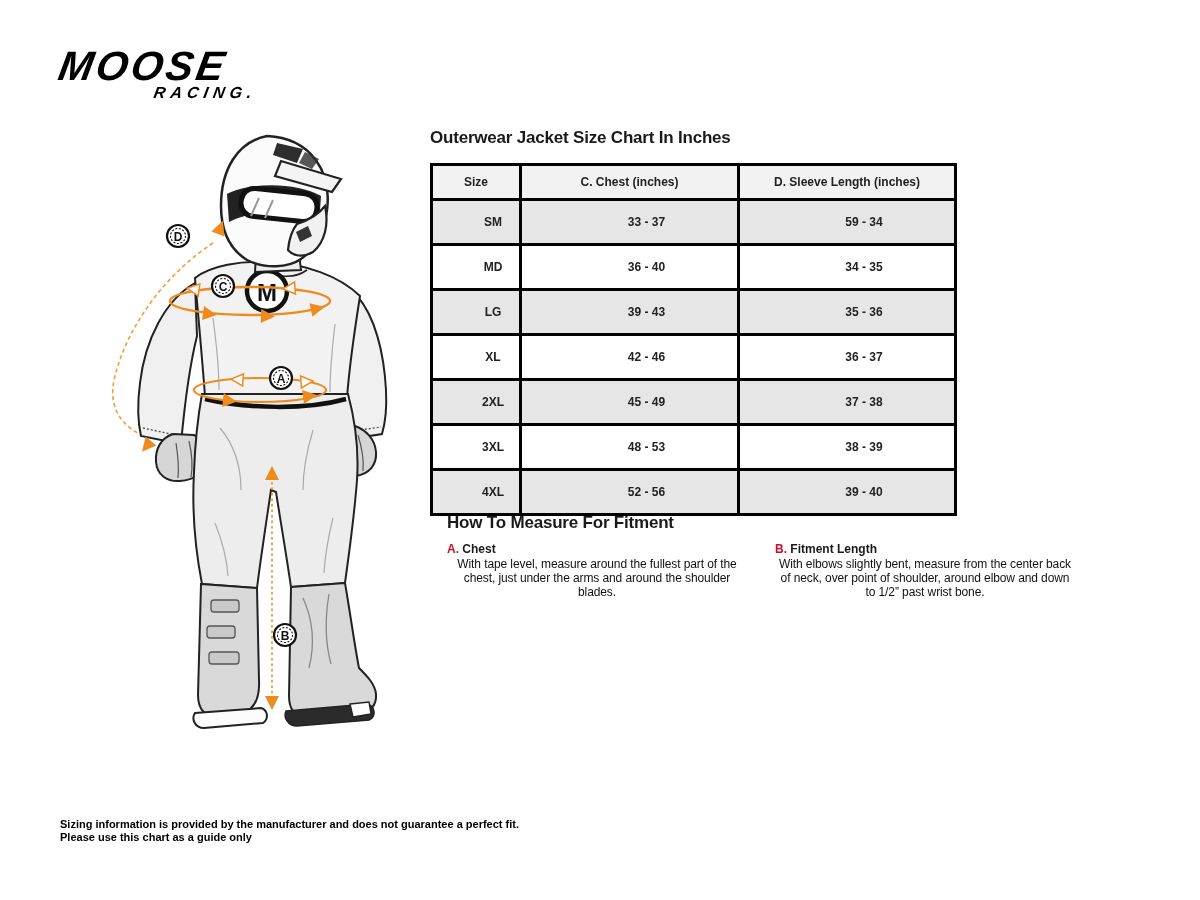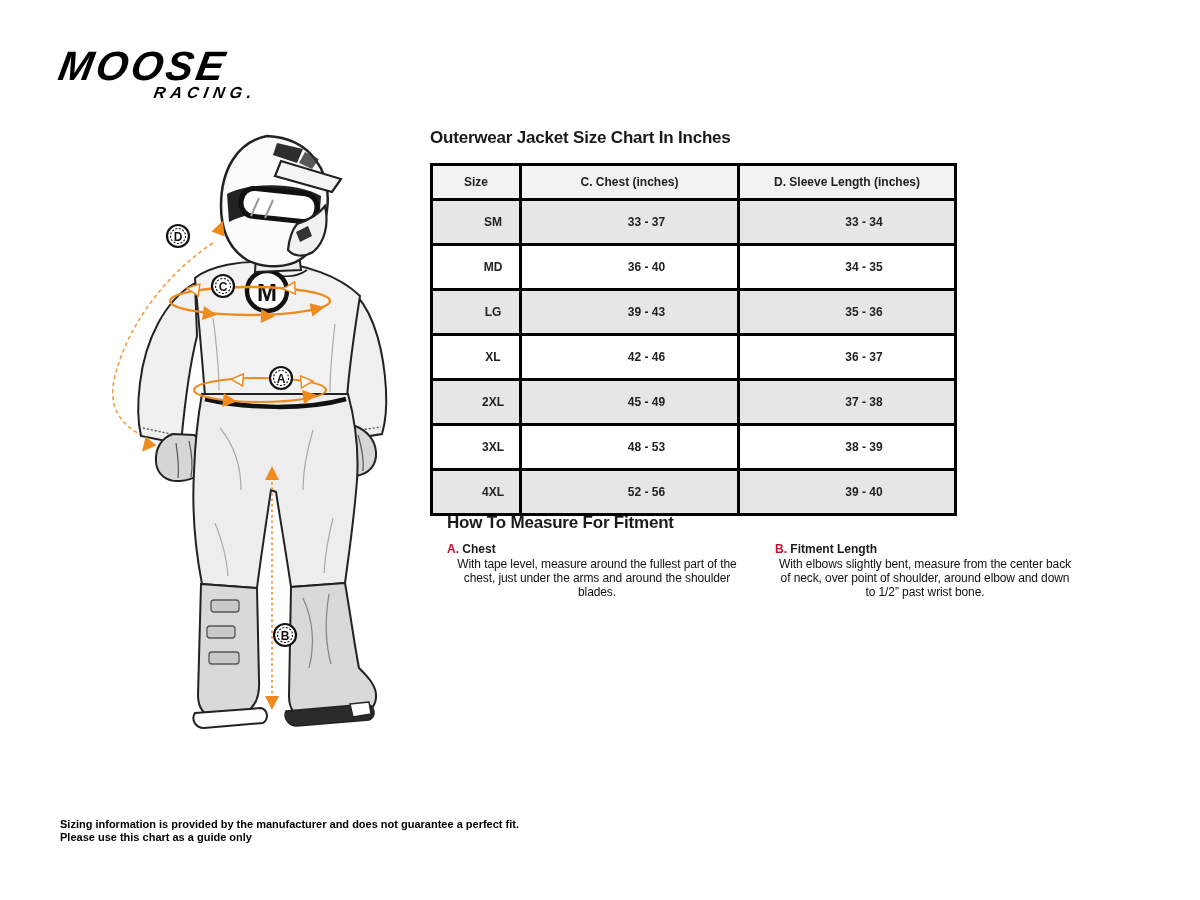--- a/index.html
+++ b/index.html
@@ -154,21 +154,21 @@
           <tr id="size-head">
             <th>Size</th>
             <th>C. Chest (inches)</th>
             <th>D. Sleeve Length (inches)</th>
           </tr>
         </thead>
       <tbody id="size-body">
           <tr class="alt">
             <td>SM</td>
             <td>33 - 37</td>
-            <td>33 - 34</td>
+            <td>59 - 34</td>
           </tr>
           <tr>
             <td>MD</td>
             <td>36 - 40</td>
             <td>34 - 35</td>
           </tr>
           <tr class="alt">
             <td>LG</td>
             <td>39 - 43</td>
             <td>35 - 36</td>

